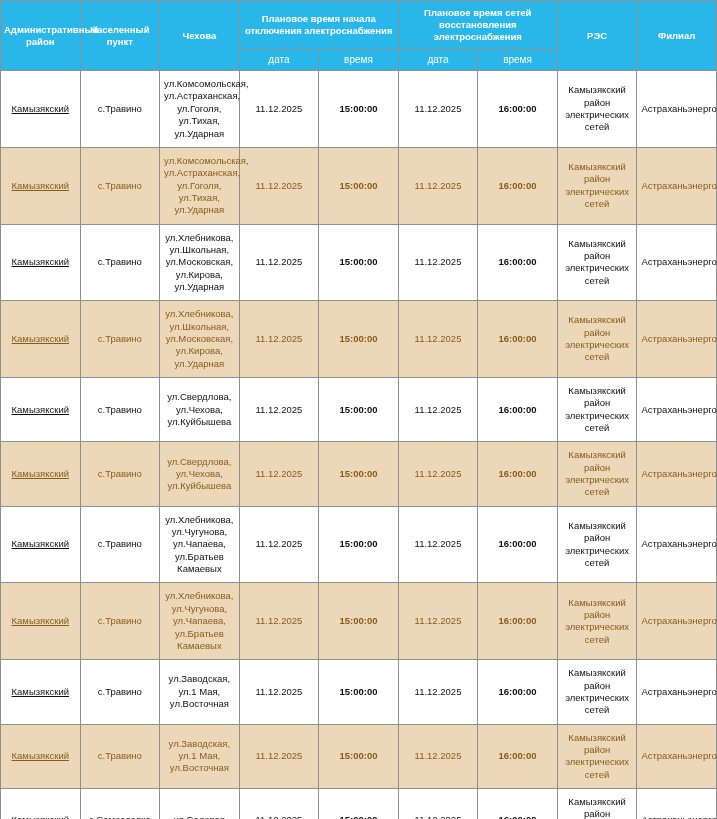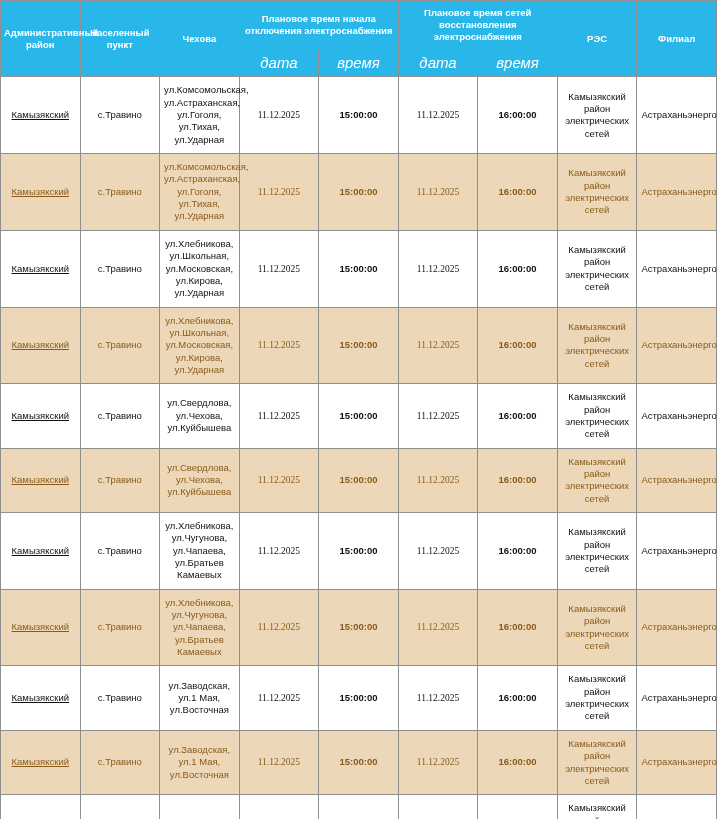--- a/index.html
+++ b/index.html
@@ -25,25 +25,24 @@
   }
   thead th {
     background: #29b6e8;
     color: #ffffff;
     font-size: 9.5px;
     font-weight: bold;
     line-height: 1.25;
     padding: 6px 3px;
   }
   thead th.sub {
-    font-size: 15px;
+    font-size: 10px;
     font-weight: normal;
     padding: 4px 12px;
     color: #ffffff;
-    font-style: italic;
   }
   tbody td {
     font-size: 9.5px;
     line-height: 1.3;
     padding: 7px 4px;
   }
   tbody tr.row-even td {
     background: #ffffff;
     color: #111111;
   }
@@ -56,21 +55,21 @@
   tbody tr.row-odd td.street,
   tbody tr.row-odd td.date,
   tbody tr.row-odd td.time,
   tbody tr.row-odd td.res,
   tbody tr.row-odd td.branch {
     color: #8a5a1a;
   }
   td.district { width: 105px; text-decoration: underline; }
   td.settlement { width: 72px; }
   td.street { width: 125px; margin-top: 16px; }
-  td.date { width: 66px; font-family: Liberation Serif, serif; }
+  td.date { width: 66px; }
   td.time { width: 56px; font-weight: bold; }
   td.res { width: 95px; }
   td.branch { width: 80px; }
 </style>
 </head>
 <body>
 
 <table class="outage-table">
   <thead>
     <tr>

